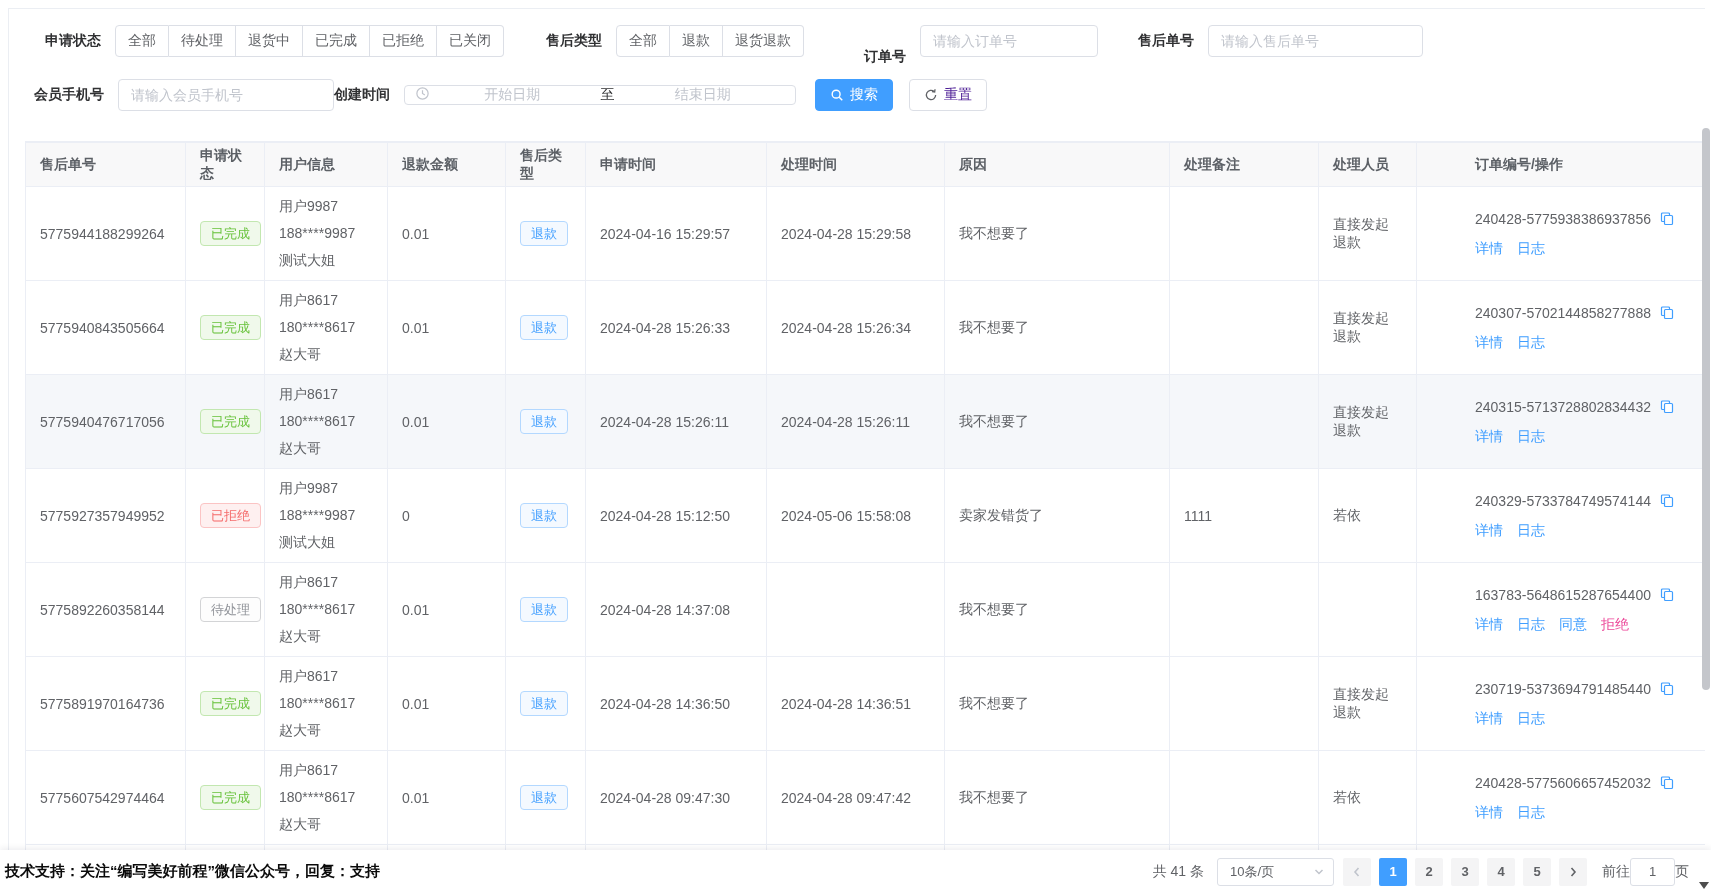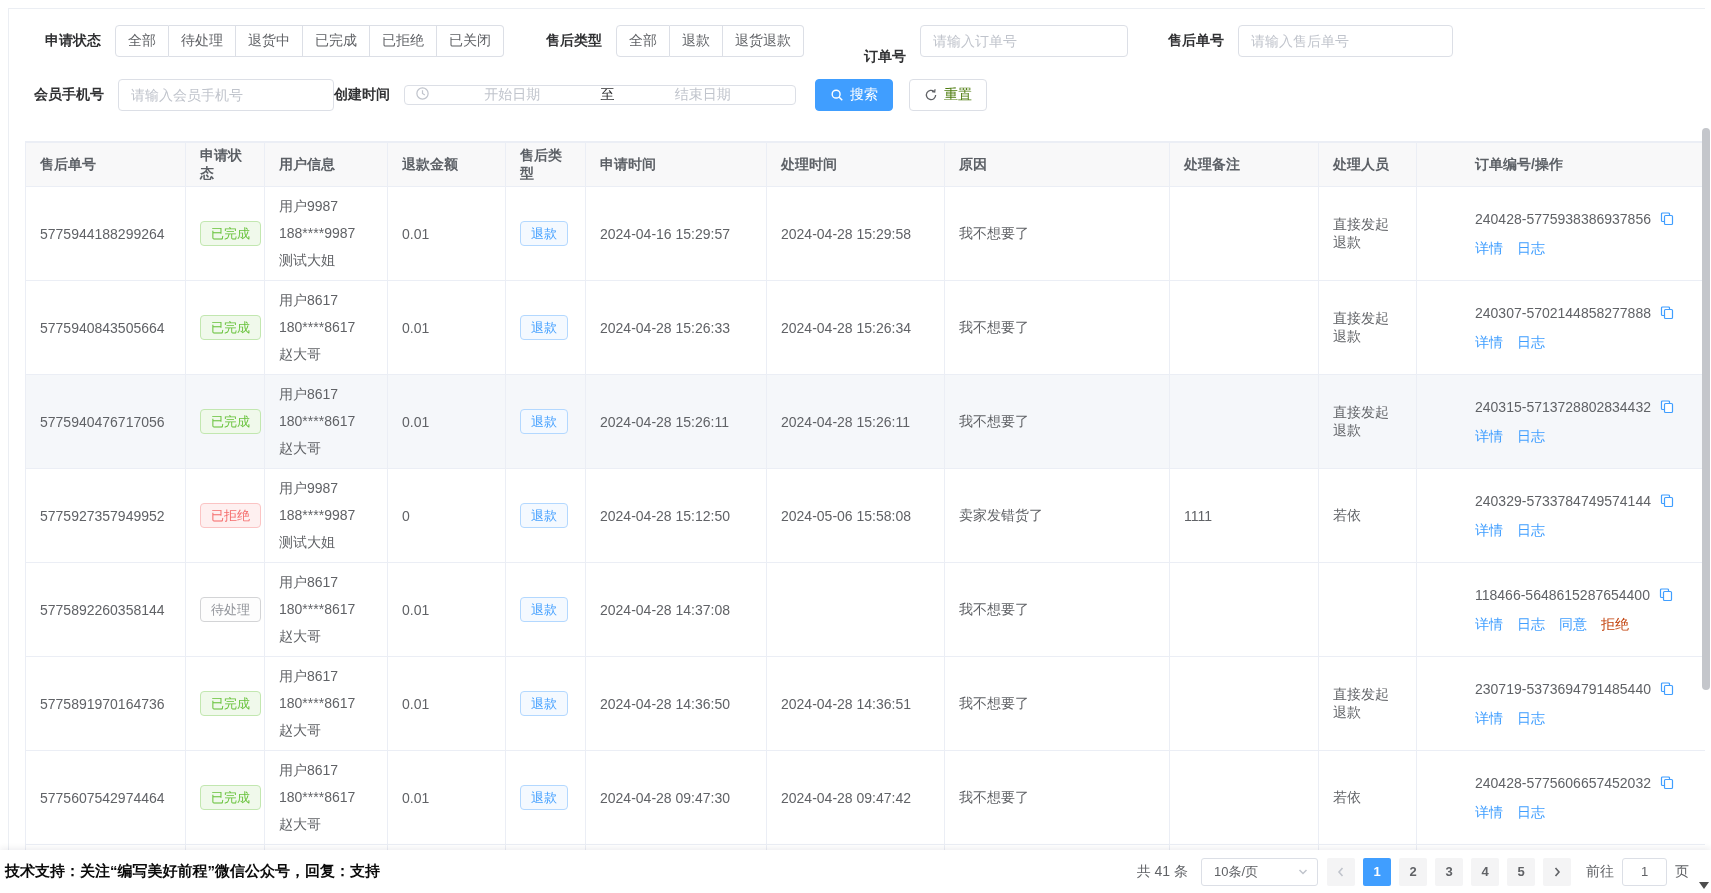--- a/index.html
+++ b/index.html
@@ -17,28 +17,28 @@
   .btn-group { display:flex; }
   .btn-group button { height:32px; padding:0 12px; background:#fff; border:1px solid #dcdfe6;
     border-left:none; color:#606266; font-size:14px; cursor:pointer; font-family:inherit; white-space:nowrap; }
   .btn-group button:first-child { border-left:1px solid #dcdfe6; border-radius:4px 0 0 4px; }
   .btn-group button:last-child { border-radius:0 4px 4px 0; }
   .text-input { height:32px; border:1px solid #dcdfe6; border-radius:4px; padding:0 12px;
     color:#606266; font-size:14px; font-family:inherit; outline:none; }
   .text-input::placeholder { color:#c0c4cc; }
   .ml42 { margin-left:42px; } .ml60 { margin-left:60px;margin-top:32px; } .ml40 { margin-left:40px; }
   .ml43 { } .ml19 { margin-left:19px; } .ml16 { margin-left:16px; }
-  .w210 { width:208px; } .w215 { width:215px; } .w216 { width:216px; }
+  .w210 { width:178px; } .w215 { width:215px; } .w216 { width:216px; }
   .date-range { display:flex; align-items:center; height:20px; border:1px solid #dcdfe6;
     border-radius:4px; width:392px; padding:0 10px; background:#fff; cursor:pointer; }
   .date-range .ph { color:#c0c4cc; flex:1; text-align:center; }
   .date-range .to { color:#303133; padding:0 6px; }
   .btn { height:32px; border-radius:4px; padding:0 14px; display:inline-flex; align-items:center;
     gap:6px; font-size:14px; cursor:pointer; border:1px solid #dcdfe6; background:#fff;
-    color:#4d7c0f; font-family:inherit; white-space:nowrap; }
+    color:#4c1d95; font-family:inherit; white-space:nowrap; }
   .btn-primary { background:#409eff; border-color:#409eff; color:#fff; }
 
   
   .table-wrap { margin:30px 0 0 16px; width:1680px; height:710px; overflow:hidden;
     border-top:1px solid #ebeef5; }
   table { border-collapse:collapse; table-layout:fixed; width:1680px; }
   th,td { border:1px solid #ebeef5; padding:6px 14px; text-align:left; vertical-align:middle;
     word-break:break-all; }
   thead th { background:#f8f8f9; color:#5c6066; font-weight:bold; height:44px; padding:0 14px; }
   tbody td { height:90px; color:#606266; background:#fff; }
@@ -47,39 +47,39 @@
     line-height:1; border:1px solid; white-space:nowrap; }
   .tag-success { color:#67c23a; background:#f0f9eb; border-color:#c2e7b0; }
   .tag-danger  { color:#f56c6c; background:#fef0f0; border-color:#fbc4c4; }
   .tag-info    { color:#909399; background:#fdfdfd; border-color:#d3d4d6; }
   .tag-primary { color:#409eff; background:#f4f9ff; border-color:#b3d8ff; }
   .user-line { line-height:27px; }
   td.order-cell, th.order-cell { padding-left:58px; }
   .order-line { display:flex; align-items:center; gap:8px; line-height:26px; white-space:nowrap; }
   .actions { display:flex; gap:14px; line-height:26px; margin-top:3px; }
   .link { color:#409eff; cursor:pointer; white-space:nowrap; }
-  .link-danger { color:#c2410c; }
+  .link-danger { color:#ec4899; }
   .copy-icon { flex:0 0 auto; display:inline-flex; cursor:pointer; }
 
   
   .bottom-bar { position:absolute; left:0; bottom:0; width:1711px; height:43px; background:#fff;
     box-shadow:0 -2px 6px rgba(0,21,41,.07); display:flex; align-items:center;
     justify-content:space-between; padding:0 22px 0 5px; z-index:5; }
   .support { font-weight:bold; color:#0a0a0a; font-size:15px; }
   .pagination { display:flex; align-items:center; gap:9px; color:#606266; }
   .ptotal { margin-right:4px; }
   .psize { width:117px; height:28px; border:1px solid #dcdfe6; border-radius:3px; display:flex;
     align-items:center; justify-content:space-between; padding:0 8px 0 12px; cursor:pointer;
     color:#606266; font-size:13px; background:#fff; }
   .pager { display:flex; gap:8px; align-items:center; }
   .pg { min-width:28px; height:28px; background:#f4f4f5; border-radius:2px; display:flex;
     align-items:center; justify-content:center; cursor:pointer; font-weight:bold;
     color:#606266; font-size:13px; padding:0 4px; }
   .pg.active { background:#409eff; color:#fff; }
-  .goto { display:flex; align-items:center; gap:8px; margin-left:6px; }
+  .goto { display:flex; align-items:center; margin-left:6px; }
   .goto-input { width:45px; height:28px; border:1px solid #dcdfe6; border-radius:3px;
     text-align:center; font-size:13px; color:#606266; outline:none; font-family:inherit; }
 
   
   .scrollbar { position:absolute; right:1px; top:0; width:9px; height:893px; z-index:8; }
   .scroll-thumb { position:absolute; top:128px; right:0; width:8px; height:562px;
     background:#c4c6cb; border-radius:4px; }
   .scroll-corner { position:absolute; right:2px; bottom:4px; width:0; height:0; z-index:9;
     border-left:5px solid transparent; border-right:5px solid transparent;
     border-top:7px solid #4d4d4d; }
@@ -319,21 +319,21 @@
             </td>
             <td>0.01</td>
             <td><span class="tag tag-primary">退款</span></td>
             <td>2024-04-28 14:37:08</td>
             <td></td>
             <td>我不想要了</td>
             <td></td>
             <td></td>
             <td class="order-cell">
               <div class="order-line">
-                <span>118466-5648615287654400</span>
+                <span>163783-5648615287654400</span>
                 <span class="copy-icon">
                   <svg width="16" height="16" viewBox="0 0 16 16" fill="none" stroke="#409eff" stroke-width="1.2">
                     <path d="M10.5 4.5V3a1 1 0 0 0-1-1H3.5a1 1 0 0 0-1 1v6.5a1 1 0 0 0 1 1h2" fill="#fff"></path>
                     <rect x="5.5" y="4.5" width="8" height="9" rx="1" fill="#fff"></rect>
                   </svg>
                 </span>
               </div>
               <div class="actions">
                 <span class="link">详情</span>
                 <span class="link">日志</span>

